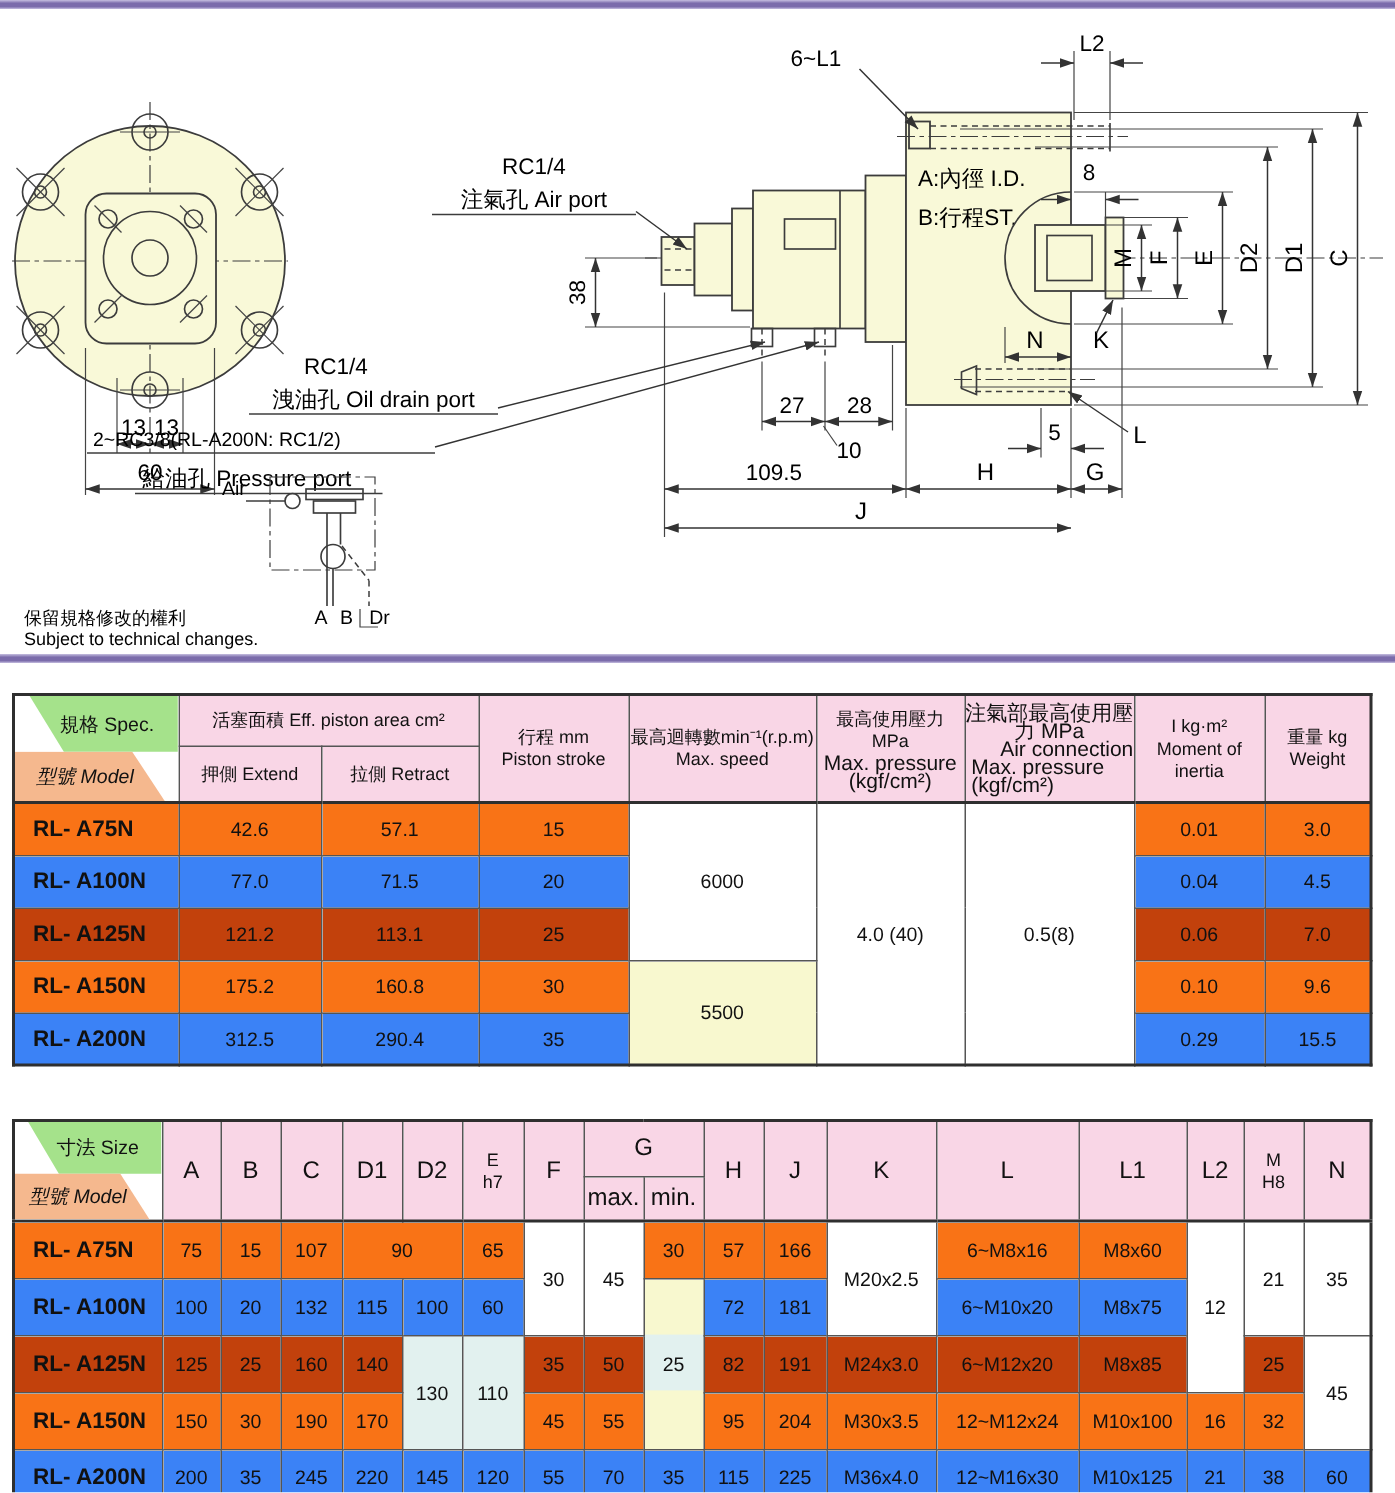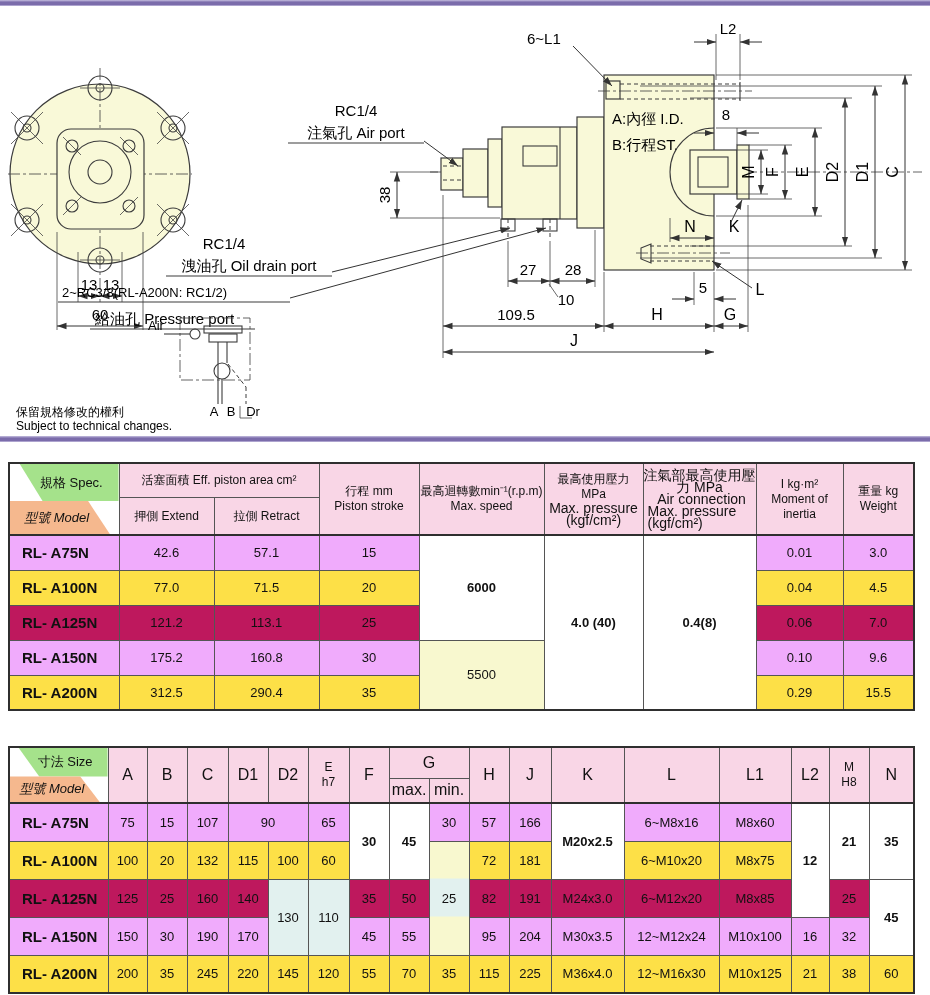--- a/index.html
+++ b/index.html
@@ -25,24 +25,24 @@
 
 table { position:absolute; left:8px; border-collapse:collapse; table-layout:fixed;
   width:905px; border:2px solid #2f2f2f; }
 table.spec { top:462px; }
 table.size { top:746px; }
 th,td { border:1px solid #555; text-align:center; vertical-align:middle; color:#111; padding:0; overflow:hidden; }
 thead th { background:#f9d6e6; font-weight:normal; }
 tbody tr:first-child td { border-top:2px solid #2f2f2f; }
 td { font-size:13px; }
 td.model { text-align:left; padding-left:12px; font-weight:bold; font-size:15px; background:transparent; }
-tr.rw td { background:#f0abfc; }
-tr.ry td { background:#fde047; }
-tr.rb td { background:#be185d; }
-td.cw { background:#ffffff !important;font-weight:bold; }
+tr.rw td { background:#f97316; }
+tr.ry td { background:#3b82f6; }
+tr.rb td { background:#c2410c; }
+td.cw { background:#ffffff !important; }
 td.cy { background:#f8f8cf !important; }
 td.cb { background:#e2f1ef !important; }
 td.cgrad { background:linear-gradient(to bottom,#f8f8cf 0 33%,#e2f1ef 33% 66%,#f8f8cf 66% 100%) !important; }
 .zh { font-size:12px; line-height:15px; }
 .en { font-size:12px; line-height:15px; }
 .sm { font-size:14px; line-height:12px; }
 .corner { position:relative; width:100%; height:100%; background:#fff; }
 .corner .gr { position:absolute; inset:0; background:#a5e28b;
   clip-path:polygon(9% 0,100% 0,100% 53%,30% 53%); }
 .corner .sa { position:absolute; inset:0; background:#f5b88e;
@@ -312,21 +312,21 @@
       <th rowspan="2">
             <div class="zh">最高迴轉數min⁻¹(r.p.m)</div>
             <div class="en">Max. speed</div>
           </th>
       <th rowspan="2">
             <div class="zh">最高使用壓力 MPa</div>
             <div class="sm">Max. pressure (kgf/cm²)</div>
           </th>
       <th rowspan="2">
             <div class="sm">注氣部最高使用壓力 MPa</div>
-            <div class="sm" style="text-align:center;padding-left:4px">Air connection</div>
+            <div class="sm" style="text-align:right;padding-left:4px">Air connection</div>
             <div class="sm" style="text-align:left;padding-left:4px">Max. pressure (kgf/cm²)</div>
           </th>
       <th rowspan="2">
             <div class="zh">I   kg·m²</div>
             <div class="en">Moment of inertia</div>
           </th>
       <th rowspan="2">
             <div class="zh">重量 kg</div>
             <div class="en">Weight</div>
           </th>
@@ -341,21 +341,21 @@
     </tr>
   </thead>
   <tbody>
     <tr class="rw" style="height:35px">
       <td class="model">RL- A75N</td>
       <td>42.6</td>
       <td>57.1</td>
       <td>15</td>
       <td class="cw" rowspan="3">6000</td>
       <td class="cw" rowspan="5">4.0 (40)</td>
-      <td class="cw" rowspan="5">0.4(8)</td>
+      <td class="cw" rowspan="5">0.5(8)</td>
       <td>0.01</td>
       <td>3.0</td>
     </tr>
     <tr class="ry" style="height:35px">
       <td class="model">RL- A100N</td>
       <td>77.0</td>
       <td>71.5</td>
       <td>20</td>
       <td>0.04</td>
       <td>4.5</td>
@@ -405,21 +405,21 @@
         <col style="width:73px">
         <col style="width:95px">
         <col style="width:72px">
         <col style="width:38px">
         <col style="width:40px">
         <col style="width:45px">
       </colgroup>
   <thead>
     <tr style="height:30px">
       <th rowspan="2" style="background:#fff;padding:0">
-        <div class="corner" style="height:54px">
+        <div class="corner" style="height:65px">
           <div class="gr"></div>
           <div class="sa"></div>
           <div class="t1">寸法  Size</div>
           <div class="t2">型號 Model</div>
         </div>
       </th>
       <th rowspan="2">A</th>
       <th rowspan="2">B</th>
       <th rowspan="2">C</th>
       <th rowspan="2">D1</th>

